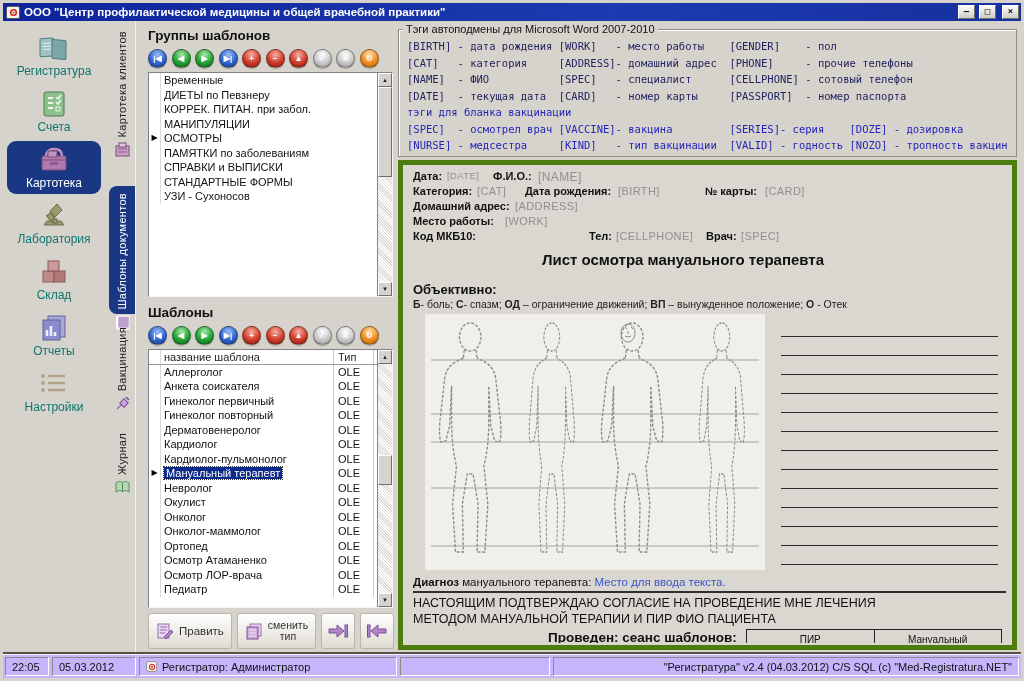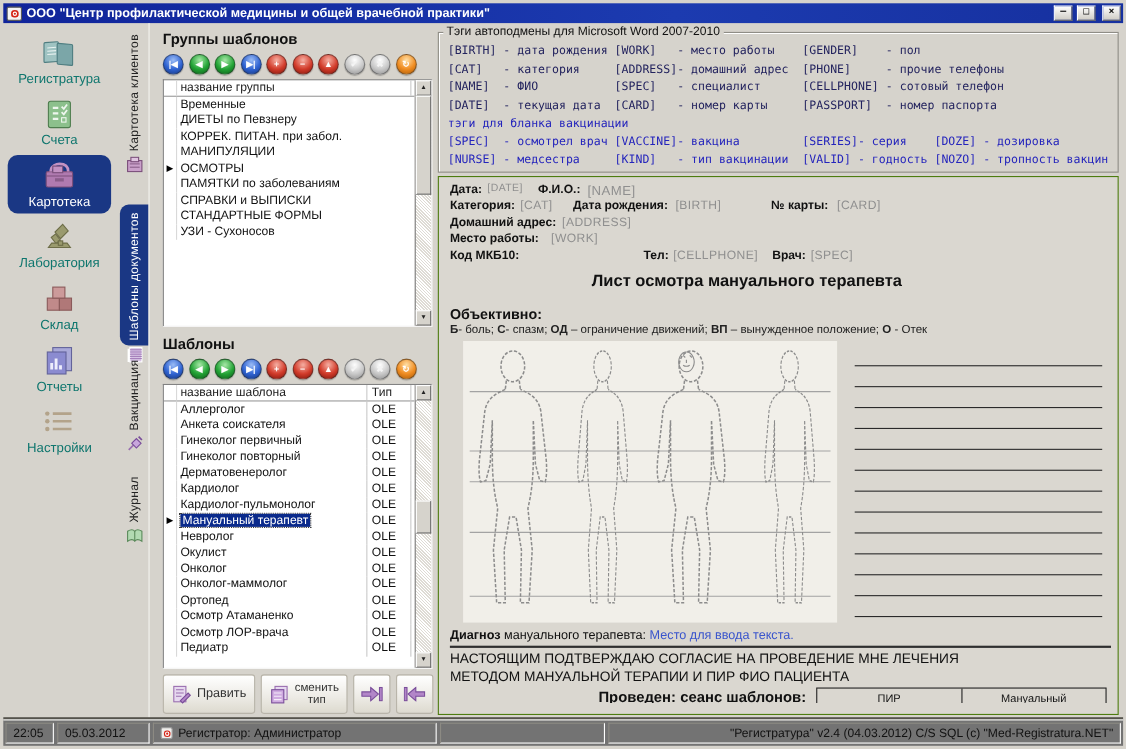--- a/index.html
+++ b/index.html
@@ -82,21 +82,21 @@
   .act-btn svg { flex:0 0 auto; }
 
   
   .right { flex:1; display:flex; flex-direction:column; padding:1px 4px 2px 2px; overflow:hidden; }
   .tagbox { position:relative; border:1px solid #8f8d86; box-shadow:1px 1px 0 #fff inset; margin-top:7px;
             height:128px; flex:0 0 128px; padding:8px 4px 2px 8px; }
   .tagbox .cap-lbl { position:absolute; top:-7px; left:4px; background:#d6d3cc; padding:0 3px; font-size:11px; color:#111; }
   .tagline { font-family:"DejaVu Sans Mono",monospace; font-size:10.5px; line-height:16.5px; white-space:pre; color:#23235e; }
   .tagline.vac { color:#2424bc; }
 
-  .docview { flex:1; margin-top:3px; border:1px solid #4d7c0f; background:#dad7d0; overflow:hidden;
+  .docview { flex:1; margin-top:3px; border:5px solid #4d7c0f; background:#dad7d0; overflow:hidden;
              padding:5px 6px 0 10px; position:relative; color:#111; }
   .frow { position:relative; height:15px; font-size:11px; }
   .flbl { position:absolute; font-weight:bold; white-space:nowrap; }
   .fval { position:absolute; color:#8f8f8f; white-space:nowrap; font-size:11px; letter-spacing:.4px; }
   .doc-title { width:540px; text-align:center; font-size:15px; font-weight:bold; margin:6px 0 3px; }
   .complaints { font-size:12px; }
   .complaints b { font-family:"Liberation Serif",serif; font-size:12.5px; }
   .blue-ph { color:#3a55cc; font-size:11.5px; }
   .objective { font-size:13px; font-weight:bold; margin:14px 0 1px; }
   .legend { font-size:10.5px; color:#222; }
@@ -110,21 +110,21 @@
   .diag-row { margin-top:5px; font-size:11.5px; }
   .consent { border-top:2px solid #2f2f2f; margin-top:3px; padding-top:2px; font-size:12.5px; font-weight:normal; line-height:16px; }
   .footer-row { position:relative; height:15px; margin-top:1px; overflow:hidden; }
   .footer-lbl { position:absolute; left:135px; top:2px; font-size:13.5px; font-weight:bold; }
   .footer-table { position:absolute; left:333px; right:4px; top:1px; height:22px; border:1px solid #222;
                   display:flex; font-size:10px; }
   .fcell { flex:1; text-align:center; padding-top:4px; }
   .fcell + .fcell { border-left:1px solid #222; }
 
   
-  .statusbar { flex:0 0 24px; display:flex; gap:3px; padding:2px 2px; border-top:1px solid #f6f5f2; background:#737373; }
+  .statusbar { flex:0 0 24px; display:flex; gap:3px; padding:2px 2px; border-top:1px solid #f6f5f2; background:#c4b5fd; }
   .sb-panel { border:1px solid #8c8a83; border-bottom-color:#fff; border-right-color:#fff;
               font-size:11px; color:#111; display:flex; align-items:center; padding:0 6px; white-space:nowrap; }
   .sb-time { width:44px; } .sb-date { width:84px; } .sb-user { width:258px; gap:5px; }
   .sb-spacer { width:150px; } .sb-version { flex:1; justify-content:flex-end; }
   .mini-ind { width:11px; height:11px; border-radius:2px; background:#f0efec; border:1px solid #9a9a9a;
               display:inline-flex; align-items:center; justify-content:center; }
   .mini-ind i { width:6px; height:6px; border-radius:50%; background:#d42416; box-shadow:inset 0 0 0 1px #d42416, inset 0 0 0 2px #fff; }
 </style>
 </head>
 <body>
@@ -284,25 +284,20 @@
         <span class="navbtn nb-red">+</span>
         <span class="navbtn nb-red">−</span>
         <span class="navbtn nb-red">▲</span>
         <span class="navbtn nb-gray">✔</span>
         <span class="navbtn nb-gray">✖</span>
         <span class="navbtn nb-orange">↻</span>
       </div>
 
       <div class="listbox groups-list">
         <div class="list-body">
-          <div class="lrow lhead">
-            <span class="cursor-col"></span>
-            <span class="cell-name">название группы</span>
-            <span class="cap"></span>
-          </div>
           <div class="lrow">
               <span class="cursor-col"></span>
               <span class="cell-name">Временные</span>
             </div>
           <div class="lrow">
               <span class="cursor-col"></span>
               <span class="cell-name">ДИЕТЫ по Певзнеру</span>
             </div>
           <div class="lrow">
               <span class="cursor-col"></span>

